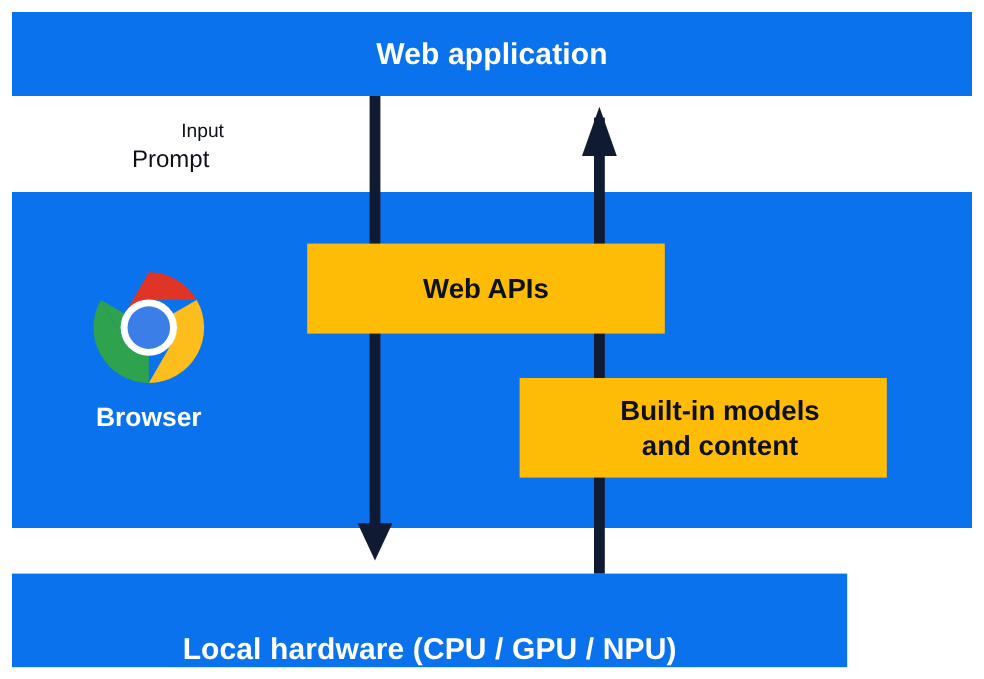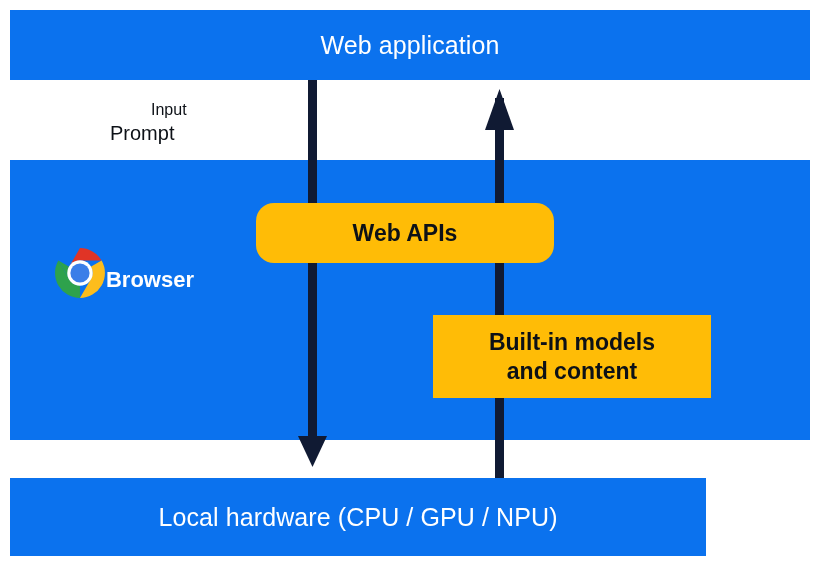--- a/index.html
+++ b/index.html
@@ -22,26 +22,26 @@
   
   .band {
     position: absolute;
     background: #0b72ee;
     display: flex;
     align-items: center;
     justify-content: center;
   }
   #band-web-application { left: 10px; top: 10px;  width: 800px; height: 70px; }
   #band-browser         { left: 10px; top: 160px; width: 800px; height: 280px; }
-  #band-local-hardware  { left: 10px; top: 478px; width: 696px; height: 78px; }
+  #band-local-hardware  { left: 10px; top: 478px; width: 696px; height: 78px; align-items: flex-end; }
 
   .band-title {
     color: #ffffff;
     font-size: 25px;
-    font-weight: normal;
+    font-weight: bold;
     letter-spacing: 0.1px;
     white-space: nowrap;
   }
 
   
   #arrow-layer {
     position: absolute;
     left: 0; top: 0;
     width: 820px; height: 566px;
     pointer-events: none;
@@ -54,31 +54,31 @@
     display: flex;
     align-items: center;
     justify-content: center;
     text-align: center;
     color: #0d1117;
     font-size: 23px;
     font-weight: bold;
     line-height: 1.22;
     z-index: 5;
   }
-  #box-web-apis        { left: 256px; top: 203px; width: 298px; height: 60px; border-radius: 18px; }
-  #box-builtin-models  { left: 433px; top: 315px; width: 278px; height: 83px; }
+  #box-web-apis        { left: 256px; top: 203px; width: 298px; height: 75px; }
+  #box-builtin-models  { left: 433px; top: 315px; width: 278px; height: 83px; padding-left: 28px; }
 
   
   #browser-group {
     position: absolute;
     left: 54px;
     top: 225px;
     width: 140px;
     display: flex;
-    flex-direction: row;
+    flex-direction: column;
     align-items: center;
     z-index: 4;
   }
   #chrome-icon { width: 96px; height: 96px; display: block; }
   #browser-label {
     margin-top: 14px;
     color: #ffffff;
     font-size: 22px;
     font-weight: bold;
     white-space: nowrap;

